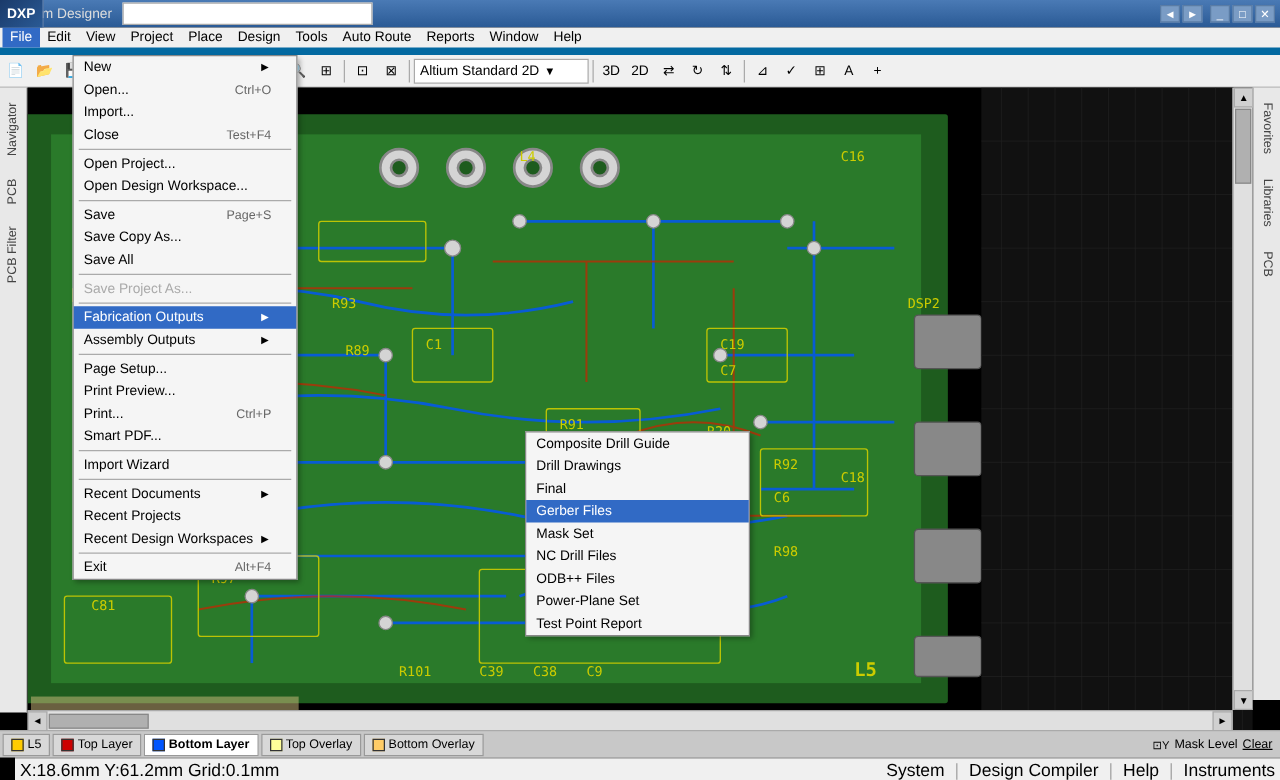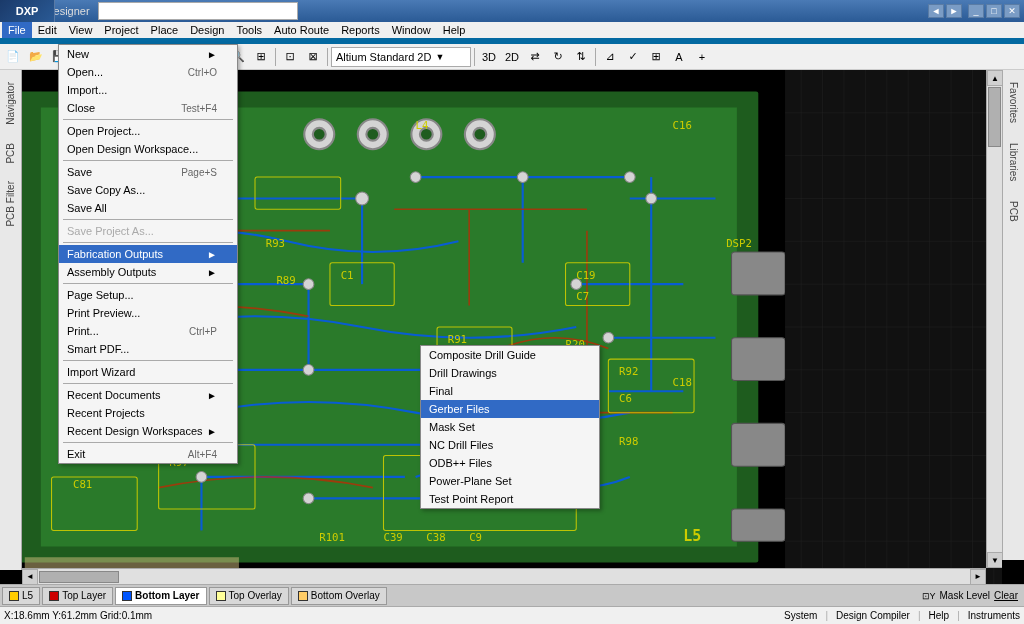--- a/index.html
+++ b/index.html
@@ -105,28 +105,28 @@
     
     #pcb-svg {
       position: absolute;
       left: 0; top: 0;
       width: 100%; height: 100%;
     }
 
     
     #statusbar {
       position: absolute;
-      bottom: 0; left: 0; right: 0;
+      bottom: 0; left: 12px; right: 0;
       height: 18px;
       background: #f0f0f0;
       border-top: 1px solid #aaa;
       display: flex;
       align-items: center;
       padding: 0 4px;
-      font-size: 10px;
+      font-size: 14px;
       margin-top: 47px;
     }
     #statusbar .coords { min-width: 180px; color: #000; }
     #statusbar .right-status { margin-left: auto; display: flex; align-items: center; gap: 8px; }
 
     
     #layertabs {
       position: absolute;
       bottom: 18px; left: 0; right: 0;
       height: 22px;
@@ -227,21 +227,21 @@
     .scroll-thumb {
       background: #b0b0b0;
       border: 1px solid #888;
       margin: 1px;
     }
 
     
     #dxp-logo {
       position: absolute;
       left: 0; top: 0;
-      width: 55px; height: 22px;
+      width: 35px; height: 22px;
       background: linear-gradient(135deg, #1a3a6a, #2a5a95);
       display: flex; align-items: center; justify-content: center;
       color: #fff; font-weight: bold; font-size: 11px;
       border-right: 1px solid #5a7aa5;
     }
 
     
     #addr-bar {
       display: flex; align-items: center;
       background: #fff; border: 1px solid #aaa;

